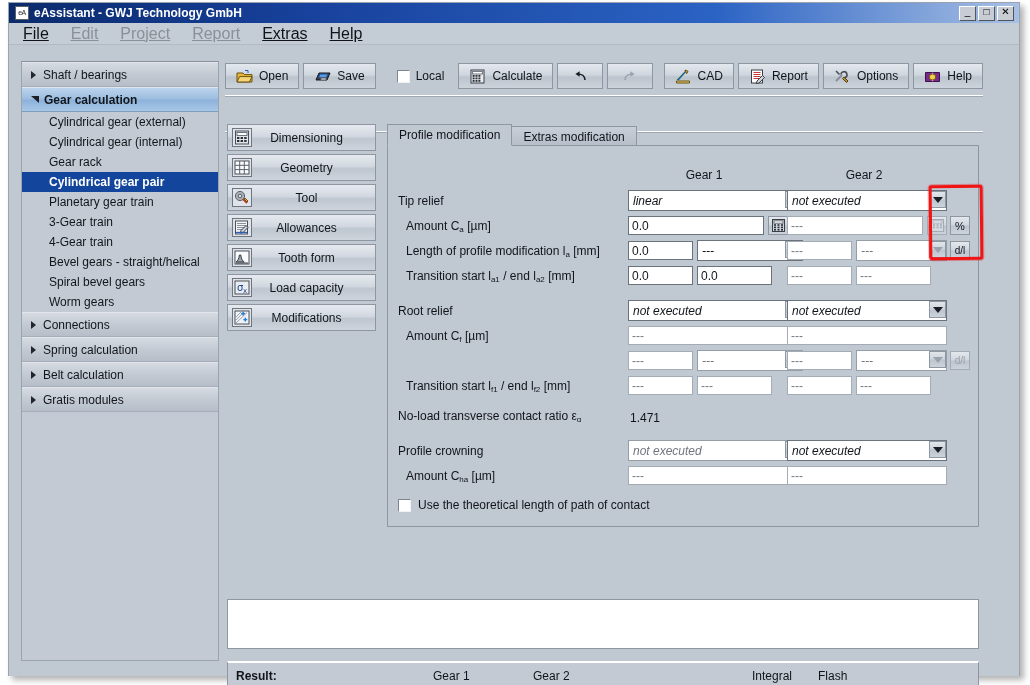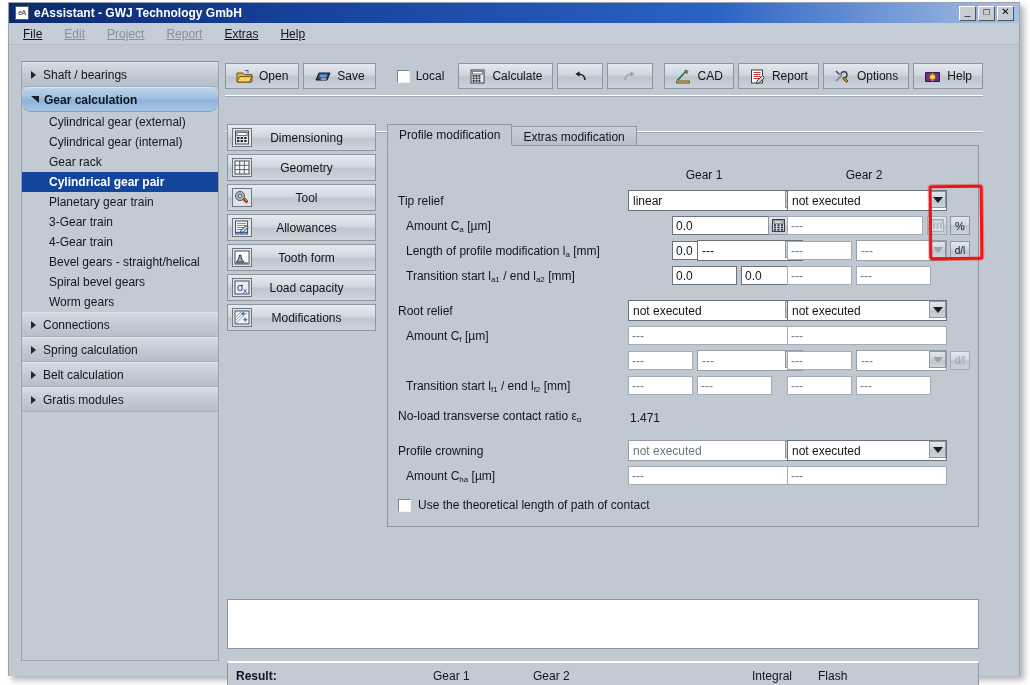--- a/index.html
+++ b/index.html
@@ -62,21 +62,21 @@
   
   .menubar {
     position: absolute; left: 0; top: 20px;
     width: 100%; height: 22px;
     background: #c4ccd5;
     display: flex; align-items: center;
     padding-left: 14px;
     border-bottom: 1px solid #b2bac4;
   }
   .menu-item {
-    font-size: 12px; color: #101418;
+    font-size: 16px; color: #101418;
     margin-right: 22px; cursor: default;
   }
   .menu-item.disabled { color: #8a9098; text-decoration: underline; }
   .menu-item u { text-decoration: underline; }
 
   
   .body-area {
     position: absolute; left: 0; top: 42px;
     width: 100%; height: 631px;
     background: #c0c8d2;
@@ -98,21 +98,20 @@
     border-top: 1px solid #e2e6ec;
     display: flex; align-items: center;
     padding-left: 9px;
     font-size: 12px; color: #12161b;
     cursor: default;
   }
   .grp.open {
     background: linear-gradient(to bottom, #bcd3ec 0%, #9cbde0 48%, #8cb1da 52%, #a8c7e6 100%);
     font-weight: bold;
     border-bottom-color: #7e9cc0;
-    border-radius: 9px;
   }
   .arrow-r {
     width: 0; height: 0;
     border-left: 5px solid #22262c;
     border-top: 4px solid transparent;
     border-bottom: 4px solid transparent;
     margin-right: 7px;
   }
   .arrow-d {
     width: 0; height: 0;
@@ -246,22 +245,22 @@
     height: 19px;
     background: #ffffff;
     border: 1px solid #8d96a1;
     font-size: 12px; color: #11151a;
     padding: 1px 0 0 3px;
     line-height: 16px;
     overflow: hidden;
     white-space: nowrap;
   }
   .fld.dis { color: #737a84; border-color: #a3abb5; }
-  .fld.strong { border-color: #6a727c; margin-left: 44px; }
-  .combo { position: absolute; height: 21px; }
+  .fld.strong { border-color: #6a727c; }
+  .combo { position: absolute; height: 21px; font-style: italic; }
   .combo .box {
     position: absolute; left: 0; top: 0; right: 0; bottom: 0;
     background: #ffffff; border: 1px solid #6a727c;
     font-size: 12px; color: #11151a;
     padding: 2px 0 0 4px; line-height: 16px;
     white-space: nowrap; overflow: hidden;
   }
   .combo .box.dis { color: #6f767f; border-color: #959da7; }
   .combo .arw {
     position: absolute; right: 1px; top: 1px;

